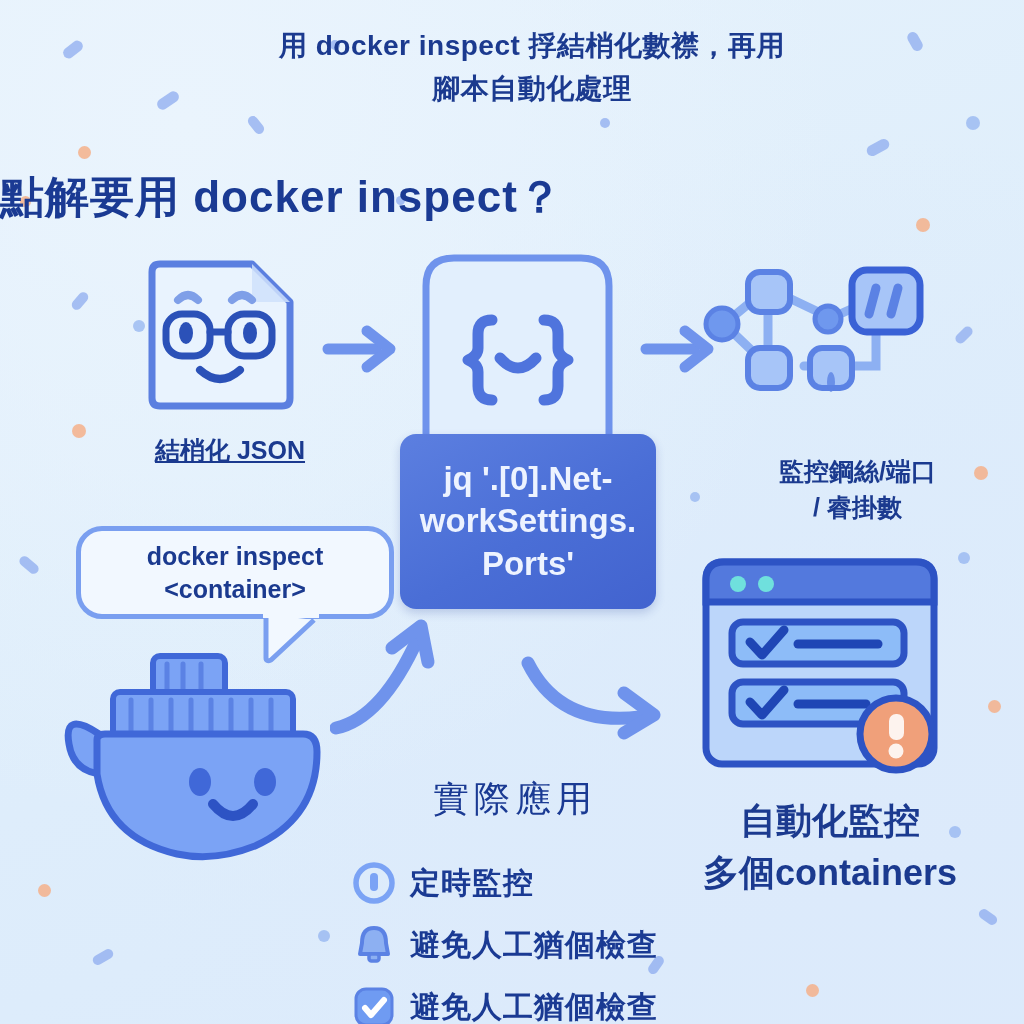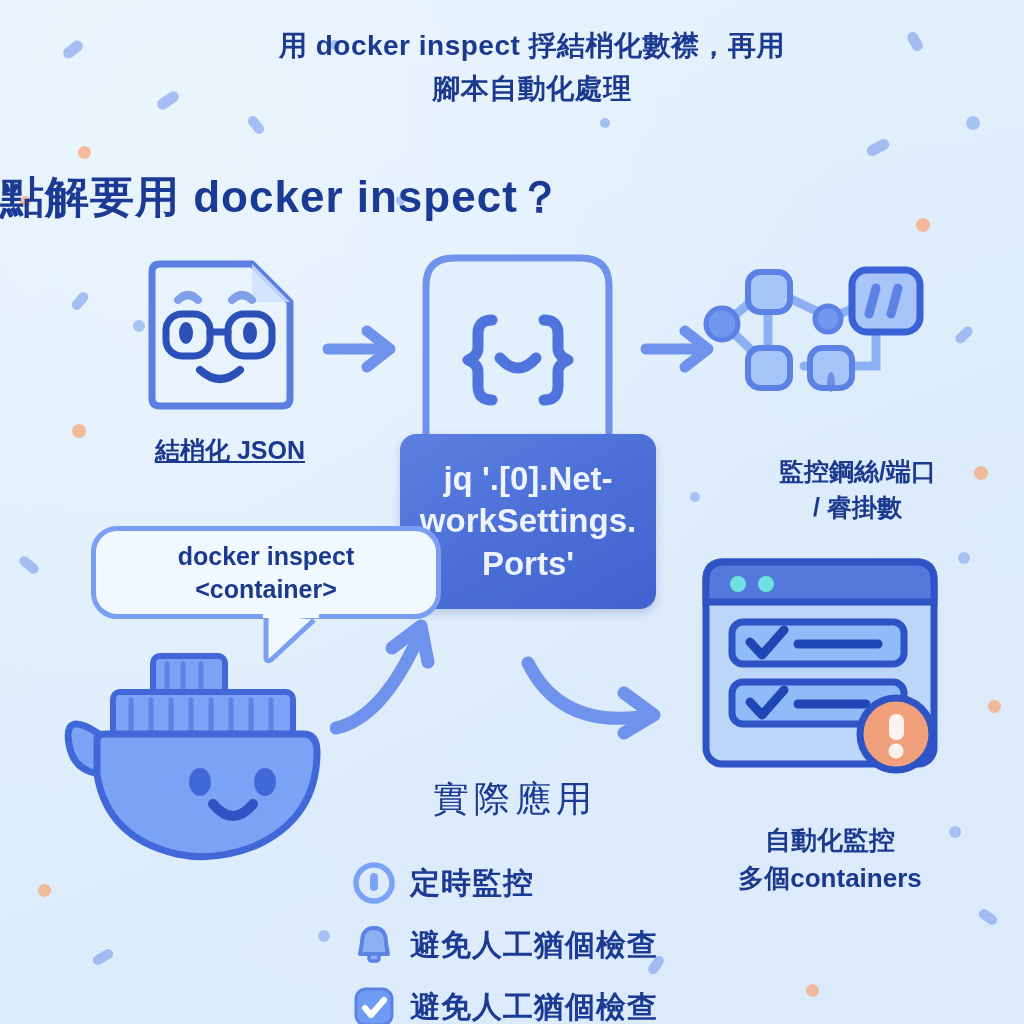--- a/index.html
+++ b/index.html
@@ -32,21 +32,21 @@
   .headline{
     position:absolute;left:0;right:0;top:168px;text-align:left;
     color:#1a3a93;font-size:44px;font-weight:700;letter-spacing:1px;
   }
   .caption{
     position:absolute;text-align:center;color:#1b3a8f;
     font-size:25px;font-weight:700;line-height:1.45;
   }
   #cap-json{left:70px;top:432px;width:320px;text-decoration:underline;}
   #cap-net{left:720px;top:430px;width:275px;margin-top:23px;}
-  #cap-auto{left:690px;top:795px;width:280px;font-size:26px;margin-top:27px;}
+  #cap-auto{left:690px;top:795px;width:280px;font-size:36px;}
   .section-title{
     position:absolute;left:350px;top:775px;width:330px;text-align:center;
     color:#1a3a93;font-size:36px;font-weight:400;letter-spacing:5px;
   }
 
   
   #doc-icon{position:absolute;left:140px;top:258px;width:160px;height:155px;}
   
   #json-card{position:absolute;left:420px;top:252px;width:195px;height:200px;}
   
@@ -65,21 +65,21 @@
     border-radius:16px;
     box-shadow:0 4px 10px rgba(40,70,160,.22);
     display:flex;align-items:center;justify-content:center;
     color:#edf3ff;font-size:33px;font-weight:700;line-height:1.28;
     text-align:center;padding:4px 10px;box-sizing:border-box;
     word-break:break-word;
   }
 
   
   #bubble{
-    position:absolute;left:91px;top:526px;width:350px;height:93px;
+    position:absolute;left:76px;top:526px;width:318px;height:93px;
     background:#f2f8ff;border:5px solid #7a9ff0;border-radius:26px;
     display:flex;align-items:center;justify-content:center;
     box-sizing:border-box;
   }
   #bubble .txt{
     color:#1b3a8f;font-size:25px;font-weight:700;line-height:1.3;text-align:center;
   }
   #bubble-tail{position:absolute;left:262px;top:612px;width:60px;height:52px;}
 
   

